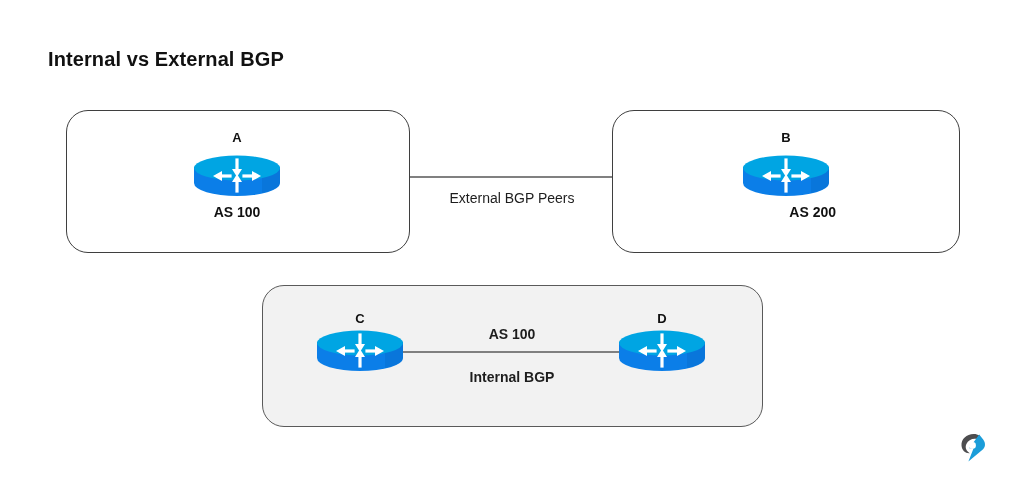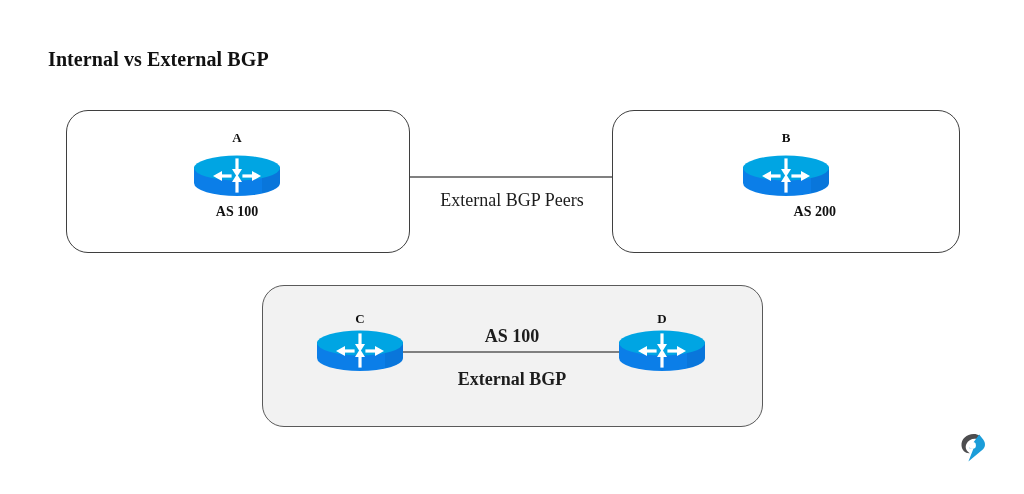--- a/index.html
+++ b/index.html
@@ -10,21 +10,20 @@
   body {
     font-family: "Liberation Sans", sans-serif;
     -webkit-font-smoothing: antialiased;
   }
   #canvas {
     position: relative;
     width: 1024px;
     height: 494px;
     background: #ffffff;
     overflow: hidden;
-    font-family: Liberation Serif, serif;
   }
 
   
   .page-title {
     position: absolute;
     left: 48px;
     top: 48px;
     font-size: 20px;
     font-weight: bold;
     color: #111111;
@@ -77,21 +76,21 @@
   .as-label {
     position: absolute;
     font-size: 14px;
     font-weight: bold;
     color: #111111;
     text-align: center;
     white-space: nowrap;
   }
   .link-label {
     position: absolute;
-    font-size: 18px;
+    font-size: 14px;
     color: #1d1d1d;
     text-align: center;
     white-space: nowrap;
   }
   .link-label.bold {
     font-weight: bold;
   }
 
   
   .corner-logo {
@@ -203,21 +202,21 @@
         <line x1="26" y1="21" x2="38" y2="21"></line>
         <polygon points="21,21 30,16 30,26" stroke="none"></polygon>
         <line x1="64" y1="21" x2="52" y2="21"></line>
         <polygon points="69,21 60,16 60,26" stroke="none"></polygon>
       </g>
     </svg>
   </div>
 
   <div class="link-label bold" style="left:432px; top:326px; width:160px;">AS 100</div>
 
-  <div class="link-label bold" style="left:432px; top:369px; width:160px;">External BGP</div>
+  <div class="link-label bold" style="left:432px; top:369px; width:160px;">Internal BGP</div>
 
   <div class="corner-logo" style="left:955px; top:428px;">
     <svg viewBox="0 0 40 40" xmlns="http://www.w3.org/2000/svg">
       <path d="M20.5 6 C12.5 5 6 10.5 6.5 17.5 C6.9 22.6 10.6 25.6 14.8 25.2 C11.2 23.2 9.8 19.6 11.4 16.1 C13.1 12.3 17 10.2 21.6 10.9 L24.5 7.6 Z" fill="#4d4d4f"></path>
       <path d="M24.2 6.5 L14.2 20.2 L18.6 20.2 L13.4 33.6 L27.2 22.1 C30.6 19.3 30.9 15.1 28.2 11.4 Z" fill="#1b9dd9"></path>
       <circle cx="17.6" cy="17.4" r="3.3" fill="#ffffff"></circle>
     </svg>
   </div>
 
 </div>

